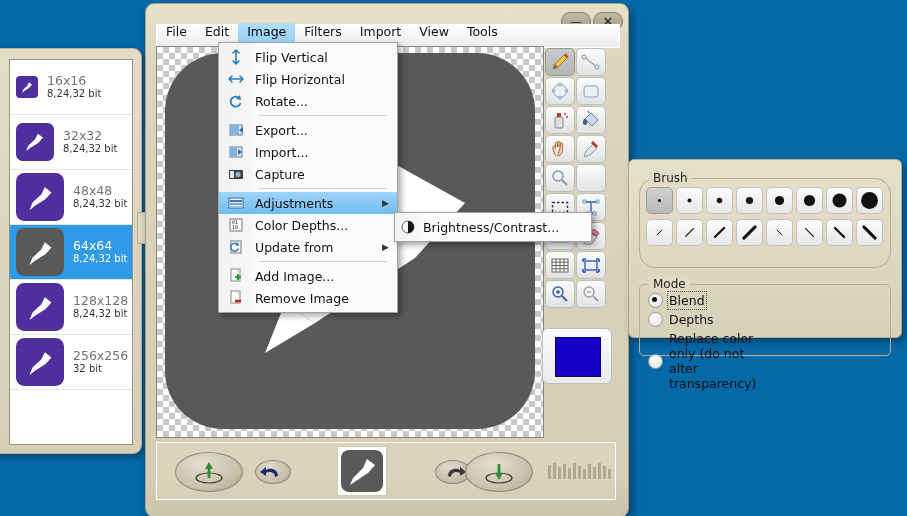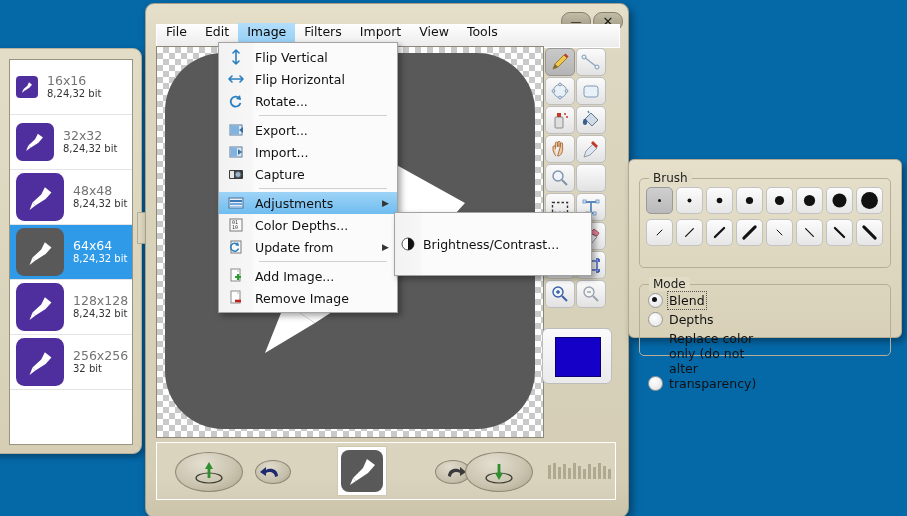--- a/index.html
+++ b/index.html
@@ -91,37 +91,37 @@
   #brush-preview .inner{position:absolute;left:3px;top:3px;width:42px;height:42px;
     background:#595959;border-radius:8px;}
   #logo{left:390px;top:18px;width:66px;height:22px;opacity:.55;}
 
   
   #menu-image{left:218px;top:42px;width:178px;
     background:linear-gradient(to right,#f2f2f2 0,#f7f7f7 34px,#fbfbfb 35px,#fbfbfb 100%);
     border:1px solid #a3a3a3;box-shadow:3px 3px 6px rgba(0,0,0,.35);padding:3px 0;}
   #menu-sub{left:394px;top:212px;width:196px;
     background:linear-gradient(to right,#f2f2f2 0,#f7f7f7 26px,#fbfbfb 27px,#fbfbfb 100%);
-    border:1px solid #a3a3a3;box-shadow:3px 3px 6px rgba(0,0,0,.35);padding:20px 0;}
+    border:1px solid #a3a3a3;box-shadow:3px 3px 6px rgba(0,0,0,.35);padding:3px 0;}
   .mi{height:22px;display:flex;align-items:center;position:relative;font-size:12.5px;color:#111;}
   .mi .mi-ico{width:34px;height:22px;display:flex;align-items:center;justify-content:center;flex:0 0 auto;}
   #menu-sub .mi .mi-ico{width:26px;}
   .mi .mi-lbl{padding-left:2px;white-space:nowrap;}
   .mi .mi-arrow{position:absolute;right:8px;font-size:9px;color:#333;}
   .mi.hl{background:linear-gradient(to bottom,#9ed3f7,#6fbdf0);}
   .msep{height:1px;background:#d0d0d0;margin:3px 10px 3px 40px;}
 
   
   #brush-panel{left:628px;top:159px;width:272px;height:177px;
     background:linear-gradient(to bottom,#e6e0cb,#d8d1b8);
     border:1px solid #b2aa94;border-radius:6px;
     box-shadow:3px 4px 7px rgba(0,0,0,.35);}
   .gbox{position:absolute;border:1px solid #b6aE98;border-top-color:#b6ae98;border-radius:5px;}
   .glabel{position:absolute;top:-8px;left:9px;background:#e2dcc6;padding:0 4px;font-size:12px;color:#222;}
-  #gb-brush{left:10px;top:18px;width:250px;height:88px;}
+  #gb-brush{left:10px;top:18px;width:250px;height:88px;border-radius:16px;}
   #gb-mode{left:10px;top:124px;width:250px;height:70px;}
   .bbtn{position:absolute;width:27px;height:27px;border-radius:5px;
     background:linear-gradient(to bottom,#fcfcfc,#e6e6e6);border:1px solid #c2c2c2;box-sizing:border-box;}
   .bbtn.on{background:linear-gradient(to bottom,#cfcfcf,#b9b9b9);border-color:#9a9a9a;}
   .radio{position:absolute;display:flex;align-items:center;font-size:12.5px;color:#111;}
   .rd{width:13px;height:13px;border-radius:50%;
     background:radial-gradient(circle at 40% 35%,#fff,#e0e0e0);border:1px solid #9a9a9a;
     margin-right:6px;position:relative;flex:0 0 auto;}
   .rd.on::after{content:"";position:absolute;left:3px;top:3px;width:5px;height:5px;border-radius:50%;background:#111;}
   .focus{outline:1px dotted #555;outline-offset:1px;}
@@ -617,19 +617,19 @@
     <span class="glabel">Mode</span>
     <div id="mode-list" style="position:absolute;left:8px;top:8px;">
         <div class="radio" style="left: 0px; top: 0px;">
           <span class="rd on"></span>
           <span class="focus">Blend</span>
         </div>
         <div class="radio" style="left: 0px; top: 19px;">
           <span class="rd"></span>
           <span class="">Depths</span>
         </div>
-        <div class="radio" style="left: 0px; top: 38px; align-items: flex-end;">
+        <div class="radio" style="left: 0px; top: 38px;">
           <span class="rd"></span>
           <span class="">Replace color only (do not alter transparency)</span>
         </div>
       </div>
   </div>
 </div>
 
 </body></html>

